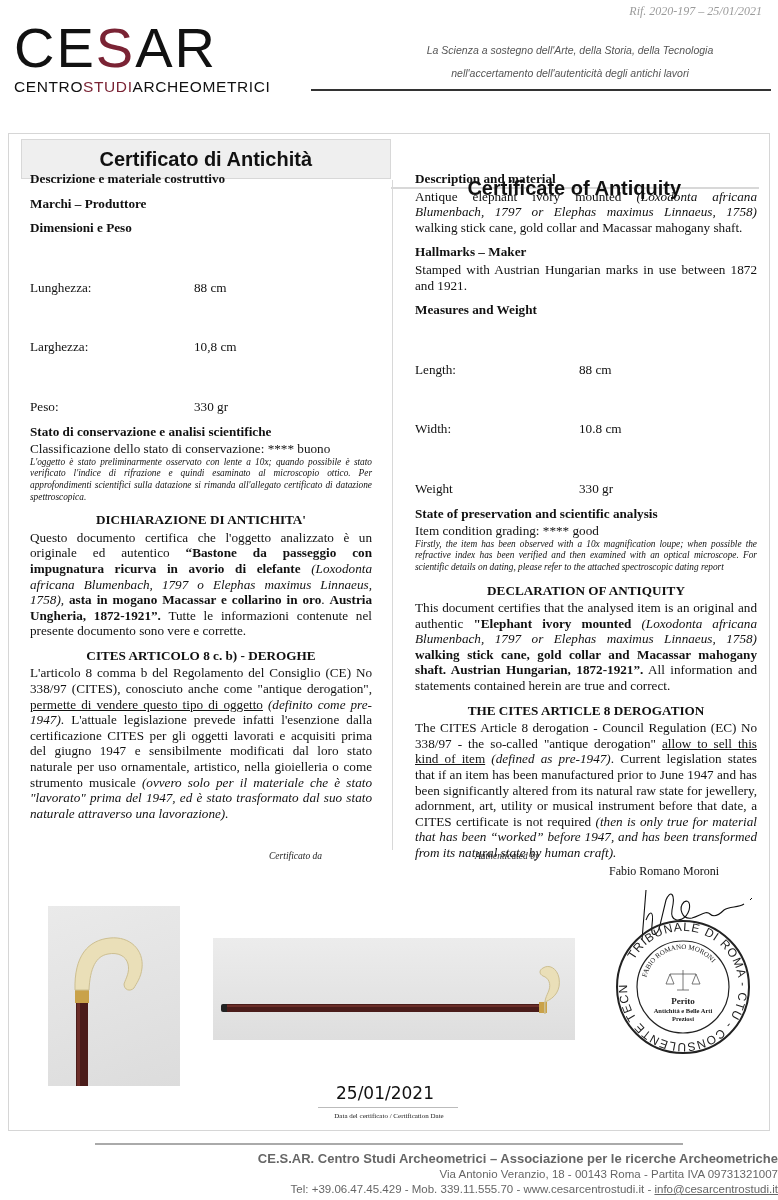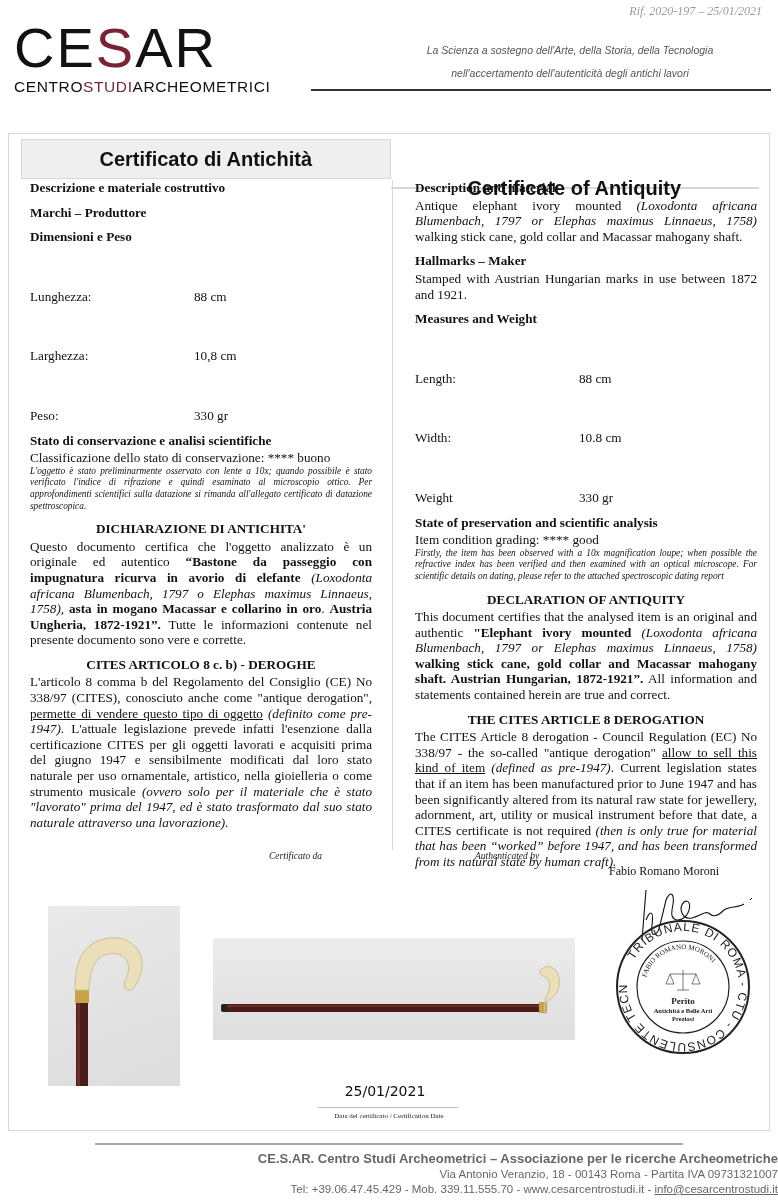--- a/index.html
+++ b/index.html
@@ -20,21 +20,21 @@
   .header-rule { position: absolute; left: 311px; top: 89px; width: 460px; height: 2px; background: #333; }
 
   .frame { position: absolute; left: 8px; top: 133px; width: 762px; height: 998px; border: 1px solid #d6d6d6; }
 
   .title-bar { position: absolute; left: 21px; top: 139px; width: 738px; height: 40px; display: flex; }
   .title-cell { flex: 1; background: #efefef; border: 1px solid #d8d8d8; display: flex; align-items: center; justify-content: center; font-family: "Liberation Sans", sans-serif; font-weight: bold; font-size: 20px; color: #111; }
   .title-cell + .title-cell { border-left: none; margin-top: 48px; }
 
   .col-divider { position: absolute; left: 392px; top: 180px; width: 1px; height: 670px; background: #d8d8d8; }
 
-  .col { position: absolute; top: 180px; width: 342px; font-size: 13.2px; line-height: 15.6px; }
+  .col { position: absolute; top: 171px; width: 342px; font-size: 13.2px; line-height: 15.6px; }
   .col.left { left: 30px; }
   .col.right { left: 415px; }
 
   .h { font-weight: bold; font-size: 13.2px; margin-bottom: 2px; }
   .p { text-align: justify; }
   .sec { margin-bottom: 9px; }
   .kv { display: flex; margin-top: 44px; }
   .kv .k { width: 164px; }
   .small { font-style: italic; font-size: 9.3px; line-height: 11.6px; text-align: justify; }
   .center-h { text-align: center; font-weight: bold; font-size: 13.2px; margin-bottom: 2px; }
@@ -44,21 +44,21 @@
 
   .sig-label { position: absolute; top: 851px; font-style: italic; font-size: 9.5px; color: #222; }
   .sig-name { position: absolute; left: 609px; top: 864px; font-size: 12px; color: #111; }
 
   .stamp { position: absolute; left: 614px; top: 918px; width: 138px; height: 138px; }
   .signature { position: absolute; left: 620px; top: 880px; width: 150px; height: 70px; }
 
   .photo1 { position: absolute; left: 48px; top: 906px; width: 132px; height: 180px; background: linear-gradient(160deg, #eaeaea 0%, #dcdcdc 100%); overflow: hidden; }
   .photo2 { position: absolute; left: 213px; top: 938px; width: 362px; height: 102px; background: linear-gradient(180deg, #ececec 0%, #dedede 100%); overflow: hidden; }
 
-  .date-val { position: absolute; left: 330px; top: 1083px; width: 110px; text-align: center; font-family: "DejaVu Sans", sans-serif; font-size: 14px; color: #111; }
+  .date-val { position: absolute; left: 330px; top: 1083px; width: 110px; text-align: center; font-family: "DejaVu Sans", sans-serif; font-size: 17px; color: #111; }
   .date-rule { position: absolute; left: 318px; top: 1107px; width: 140px; height: 1px; background: #bbb; }
   .date-label { position: absolute; left: 300px; top: 1112px; width: 178px; text-align: center; font-size: 7px; color: #222; }
 
   .footer-rule { position: absolute; left: 95px; top: 1143px; width: 588px; height: 2px; background: #aaa; }
   .footer { position: absolute; left: 0; width: 778px; text-align: right; font-family: "Liberation Sans", sans-serif; color: #666; }
   .footer.f1 { top: 1151px; font-size: 13px; font-weight: bold; }
   .footer.f2 { top: 1168px; font-size: 11.5px; }
   .footer.f3 { top: 1183px; font-size: 11.5px; }
   .footer a { color: #666; text-decoration: underline; }
 </style>

